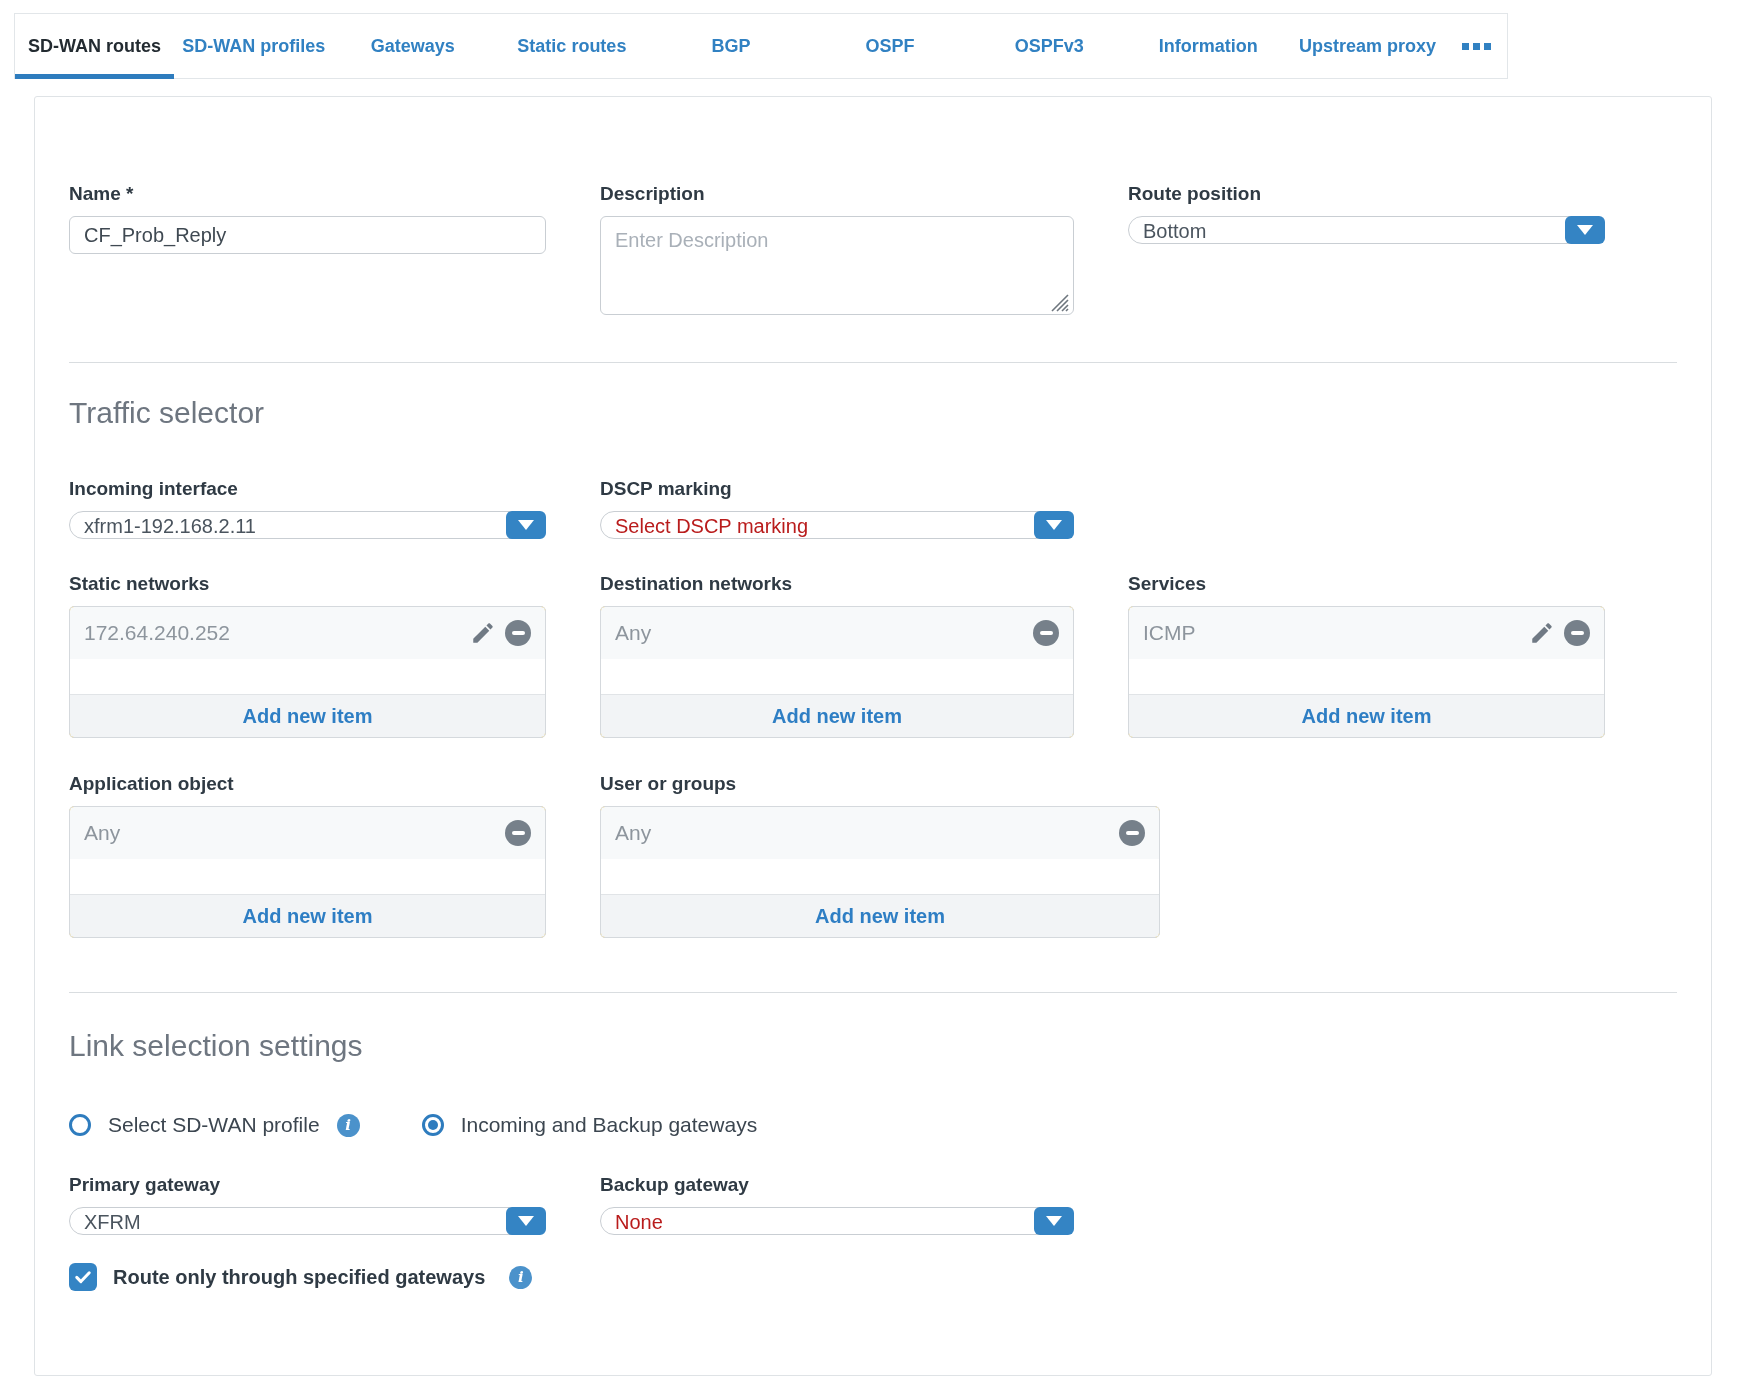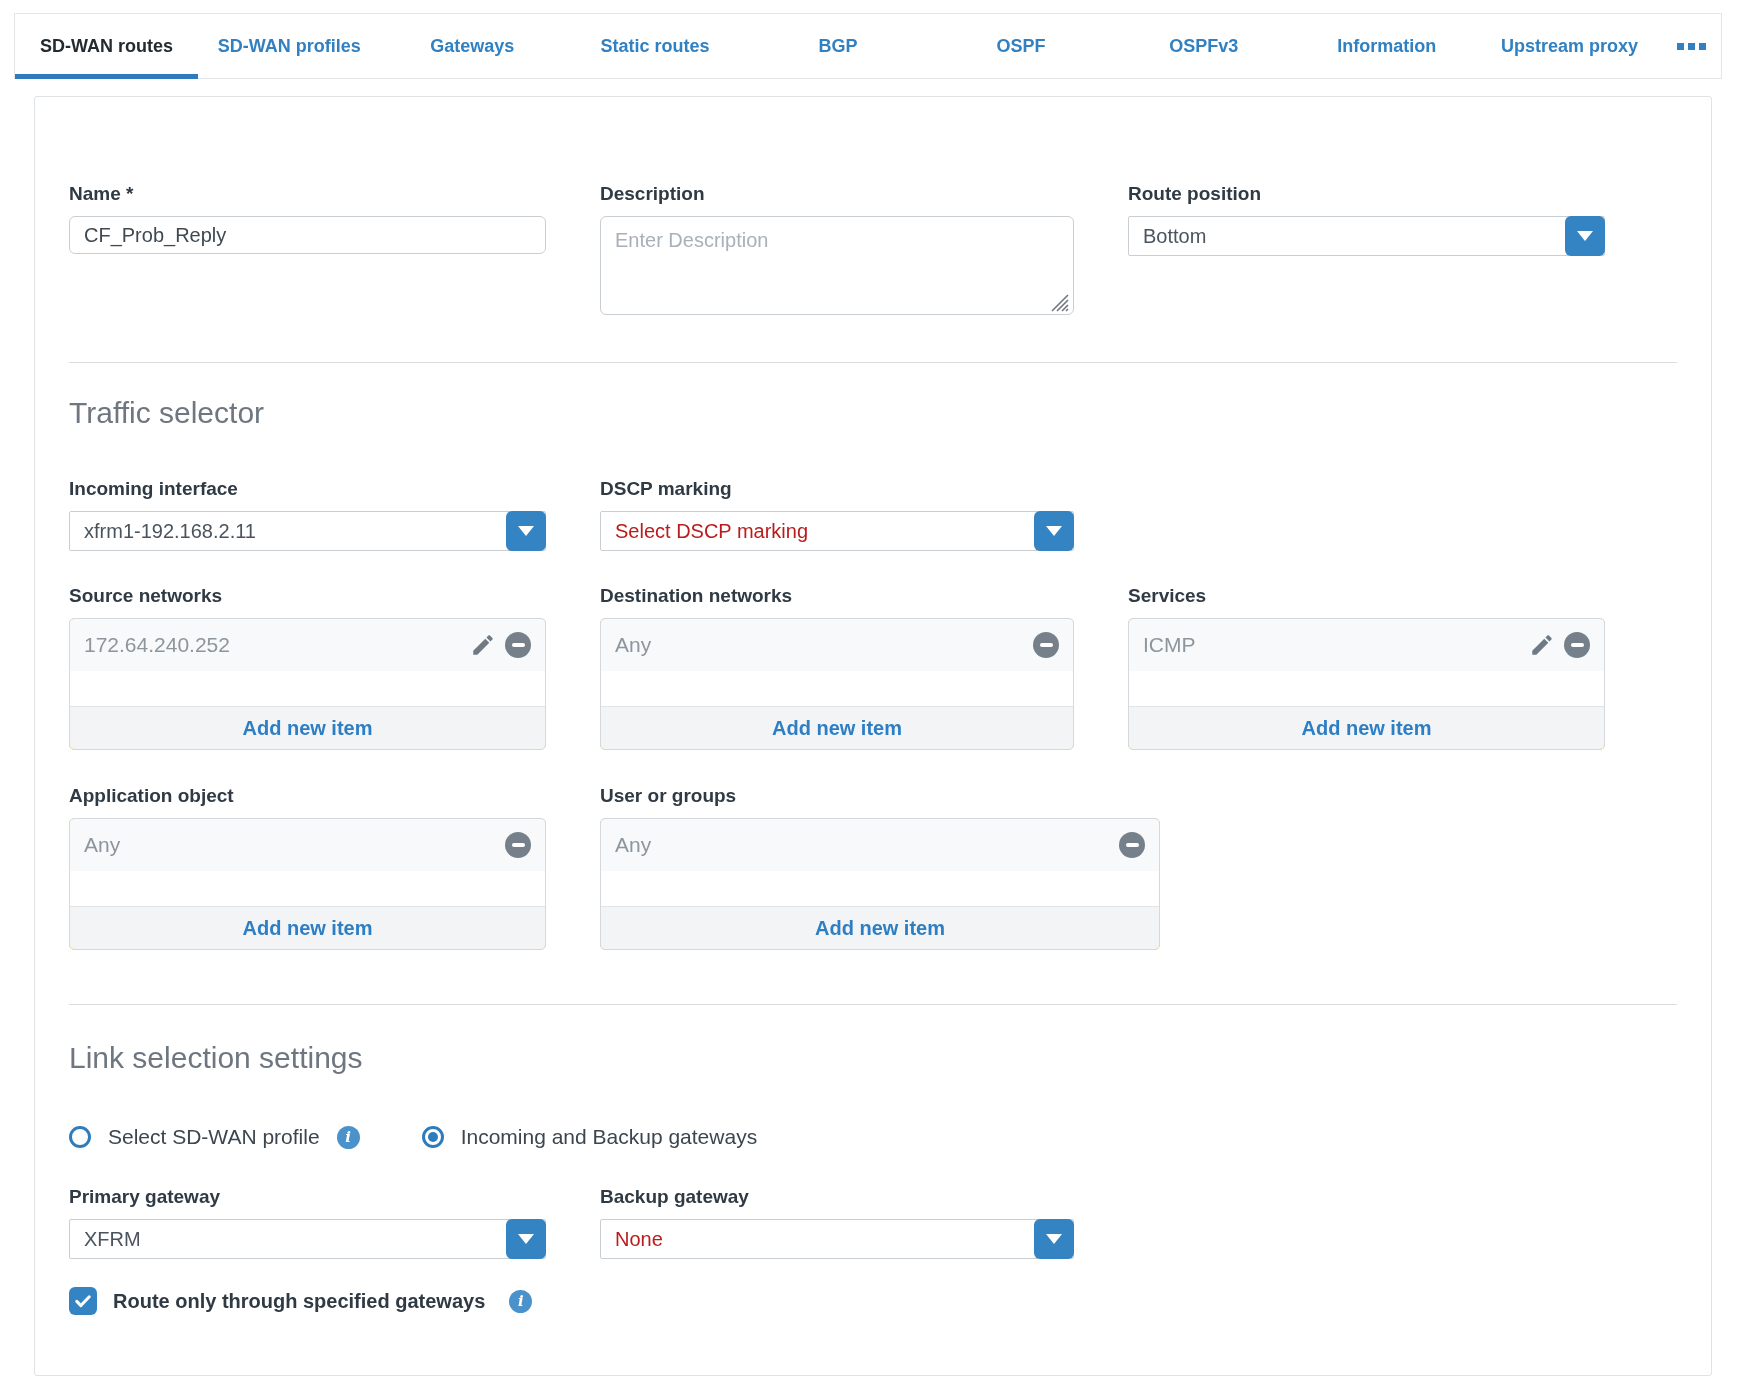--- a/index.html
+++ b/index.html
@@ -1,20 +1,20 @@
 <!DOCTYPE html>
 <html><head>
 <meta charset="utf-8">
 <style>
   * { box-sizing: border-box; margin: 0; padding: 0; }
   html,body { width:1746px; height:1380px; background:#ffffff;
     font-family:"Liberation Sans", sans-serif; color:#2f3a44; }
 
   
-  .tab-bar { position:absolute; left:14px; top:13px; width:1708px; height:66px;
+  .tab-bar { position:absolute; left:14px; top:13px; width:1494px; height:66px;
     background:#fff; border:1px solid #e2e6e9; display:flex; align-items:stretch; }
   .tab { flex:1 1 0; display:flex; align-items:center; justify-content:center;
     font-size:18px; font-weight:700; color:#3181c2; cursor:pointer; position:relative; }
   .tab.active { color:#232b31; }
   .tab.active::after { content:""; position:absolute; left:0; right:0; bottom:-1px;
     height:5px; background:#2e7cbe; }
   .more-btn { width:60px; display:flex; align-items:center; justify-content:center;
     gap:4px; cursor:pointer; }
   .more-btn i { width:7px; height:7px; background:#3181c2; display:block; }
 
@@ -32,22 +32,22 @@
     outline:none; background:#fff; }
 
   .textarea-wrap { position:relative; width:474px; }
   textarea.desc { width:100%; height:99px; border:1px solid #c9ced3; border-radius:6px;
     padding:12px 14px; font-size:20px; color:#3f4952; resize:none;
     font-family:"Liberation Sans",sans-serif; outline:none; }
   textarea.desc::placeholder { color:#a9b0b8; }
   .resize-grip { position:absolute; right:4px; bottom:6px; pointer-events:none; }
 
   
-  .select { position:relative; width:100%; height:40px; border:1px solid #c9ced3;
-    border-radius:2px; background:#fff; display:flex; align-items:center;
+  .select { position:relative; width:100%; height:28px; border:1px solid #c9ced3;
+    border-radius:16px; background:#fff; display:flex; align-items:flex-end;
     padding:0 54px 0 14px; cursor:pointer; }
   .select-value { font-size:20px; color:#4a545e; white-space:nowrap; overflow:hidden; }
   .select-value.muted { color:#b91c1c; }
   .select-btn { position:absolute; top:-1px; right:-1px; bottom:-1px; width:40px;
     background:#3484c4; border-radius:6px; display:flex; align-items:center;
     justify-content:center; cursor:pointer; }
   .select-btn .tri { width:0; height:0; border-left:8px solid transparent;
     border-right:8px solid transparent; border-top:10px solid #fff; }
 
   
@@ -154,21 +154,21 @@
         <span class="select-btn">
             <span class="tri"></span>
           </span>
       </div>
     </div>
   </div>
 
   <div class="row" style="margin-top:34px">
 
     <div class="col">
-      <div class="field-label">Source networks</div>
+      <div class="field-label">Static networks</div>
       <div class="list-panel">
         <div class="list-row">
           <span class="row-text">172.64.240.252</span>
           <span class="row-icons">
             <span class="icon-btn">
               <svg width="26" height="26" viewBox="0 0 24 24">
                   <path d="M3 17.2V21h3.8L17.8 9.9l-3.7-3.7L3 17.2zM20.7 7c.4-.4.4-1 0-1.4l-2.3-2.3c-.4-.4-1-.4-1.4 0l-1.8 1.8 3.7 3.7L20.7 7z" fill="#707a84"></path>
                 </svg>
             </span>
             <span class="minus-circle">

